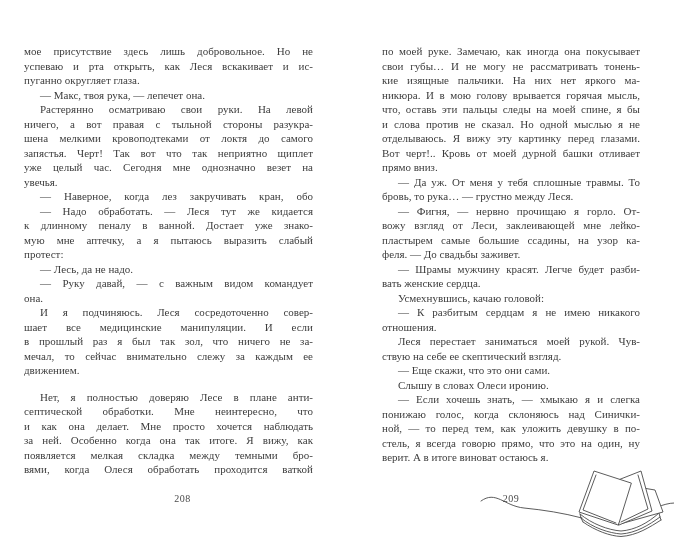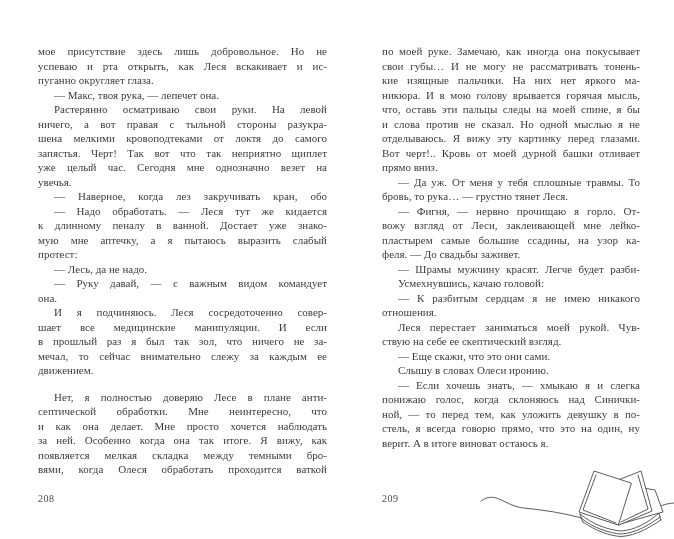--- a/index.html
+++ b/index.html
@@ -10,35 +10,36 @@
     overflow: hidden;
     font-family: "Liberation Serif", "DejaVu Serif", serif;
   }
   .page {
     position: absolute;
     top: 44px;
     color: #3d3d3d;
     font-size: 11px;
     line-height: 14.5px;
   }
-  .page-left  { left: 38px;  width: 289px; }
+  .page-left  { left: 24px;  width: 289px; }
   .page-right { left: 382px; width: 258px; }
   .line {
     height: 14.5px;
     text-align: justify;
     text-align-last: justify;
     overflow: visible;
     white-space: nowrap;
   }
   .line.e { text-align: left; text-align-last: left; }
   .line.i { text-indent: 16px; }
   .line.g { margin-top: 12px; }
   .page-number {
     position: absolute;
     top: 493px;
+    text-align: center;
     font-size: 10px;
     letter-spacing: 0.5px;
     color: #4a4a4a;
   }
   .page-number.pn-left  { left: 38px;  width: 289px; }
   .page-number.pn-right { left: 382px; width: 258px; }
   .illustration {
     position: absolute;
     left: 480px; top: 462px;
     width: 194px; height: 77px;
@@ -82,26 +83,27 @@
     <div class="line">по моей руке. Замечаю, как иногда она покусывает</div>
     <div class="line">свои губы… И не могу не рассматривать тонень-</div>
     <div class="line">кие изящные пальчики. На них нет яркого ма-</div>
     <div class="line">никюра. И в мою голову врывается горячая мысль,</div>
     <div class="line">что, оставь эти пальцы следы на моей спине, я бы</div>
     <div class="line">и слова против не сказал. Но одной мыслью я не</div>
     <div class="line">отделываюсь. Я вижу эту картинку перед глазами.</div>
     <div class="line">Вот черт!.. Кровь от моей дурной башки отливает</div>
     <div class="line e">прямо вниз.</div>
     <div class="line i">— Да уж. От меня у тебя сплошные травмы. То</div>
-    <div class="line e">бровь, то рука… — грустно тянет Леся.</div>
+    <div class="line e">бровь, то рука… — грустно между Леся.</div>
     <div class="line i">— Фигня, — нервно прочищаю я горло. От-</div>
     <div class="line">вожу взгляд от Леси, заклеивающей мне лейко-</div>
     <div class="line">пластырем самые большие ссадины, на узор ка-</div>
     <div class="line e">феля. — До свадьбы заживет.</div>
     <div class="line i">— Шрамы мужчину красят. Легче будет разби-</div>
+    <div class="line e">вать женские сердца.</div>
     <div class="line i e">Усмехнувшись, качаю головой:</div>
     <div class="line i">— К разбитым сердцам я не имею никакого</div>
     <div class="line e">отношения.</div>
     <div class="line i">Леся перестает заниматься моей рукой. Чув-</div>
     <div class="line e">ствую на себе ее скептический взгляд.</div>
     <div class="line i e">— Еще скажи, что это они сами.</div>
     <div class="line i e">Слышу в словах Олеси иронию.</div>
     <div class="line i">— Если хочешь знать, — хмыкаю я и слегка</div>
     <div class="line">понижаю голос, когда склоняюсь над Синички-</div>
     <div class="line">ной, — то перед тем, как уложить девушку в по-</div>

